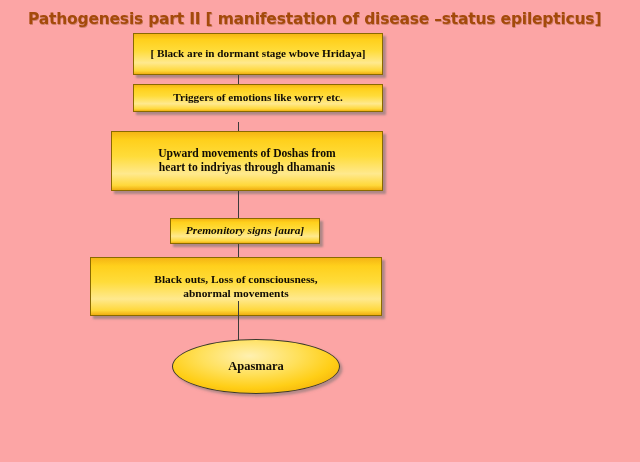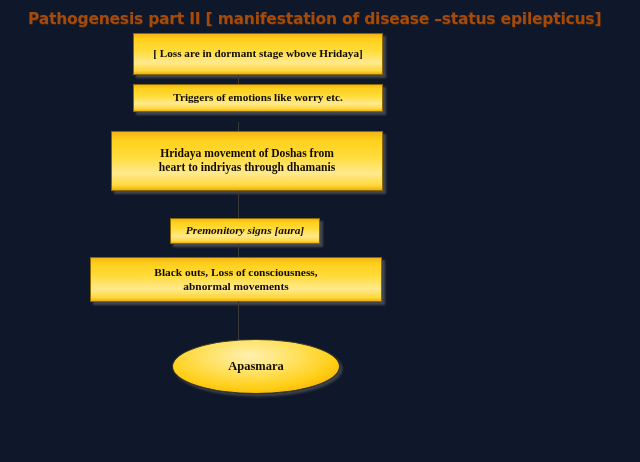--- a/index.html
+++ b/index.html
@@ -13,21 +13,21 @@
     position: relative;
     overflow: hidden;
     font-family: "Liberation Serif", serif;
   }
 
   #canvas {
     position: absolute;
     left: 0; top: 0;
     width: 640px;
     height: 462px;
-    background: #0f172a;
+    background: #fca5a5;
   }
 
   
   .slide-title {
     position: absolute;
     left: 28px;
     top: 10px;
     font-family: "DejaVu Sans", sans-serif;
     font-weight: bold;
     font-size: 15.5px;
@@ -62,21 +62,21 @@
   .node .txt {
     display: block;
     padding: 0 6px;
   }
   .node .txt .l2 { display: block; }
 
   .node-1 { left: 133px; top: 33px;  width: 250px; height: 42px; font-size: 11.2px; }
   .node-2 { left: 133px; top: 84px;  width: 250px; height: 28px; font-size: 11.2px; }
   .node-3 { left: 111px; top: 131px; width: 272px; height: 60px; font-size: 11.6px; }
   .node-4 { left: 170px; top: 218px; width: 150px; height: 26px; font-size: 11.4px; font-style: italic; }
-  .node-5 { left: 90px;  top: 257px; width: 292px; height: 45px; font-size: 11.4px; text-align: center; }
+  .node-5 { left: 90px;  top: 257px; width: 292px; height: 59px; font-size: 11.4px; text-align: center; }
 
   .node-4 .txt { font-style: italic; }
 
   
   .node-ellipse {
     position: absolute;
     left: 172px;
     top: 339px;
     width: 168px;
     height: 55px;
@@ -113,37 +113,37 @@
 </style>
 </head>
 <body>
 
 <div id="canvas">
 
   <div class="slide-title">Pathogenesis part II [ manifestation of disease –status epilepticus]</div>
 
   <div class="node node-1">
     <span class="txt">
-      <span class="l2">[ Loss are in dormant stage wbove Hridaya]</span>
+      <span class="l2">[ Black are in dormant stage wbove Hridaya]</span>
     </span>
   </div>
 
   <div class="connector c1"></div>
 
   <div class="node node-2">
     <span class="txt">
       <span>Triggers of emotions like worry etc.</span>
     </span>
   </div>
 
   <div class="connector c2"></div>
 
   <div class="node node-3">
     <span class="txt">
-      <span>Hridaya movement of Doshas from</span>
+      <span>Upward movements of Doshas from</span>
       <span class="l2">heart to indriyas through dhamanis</span>
     </span>
   </div>
 
   <div class="connector c3"></div>
 
   <div class="node node-4">
     <span class="txt">
       <span>Premonitory signs [aura]</span>
     </span>

